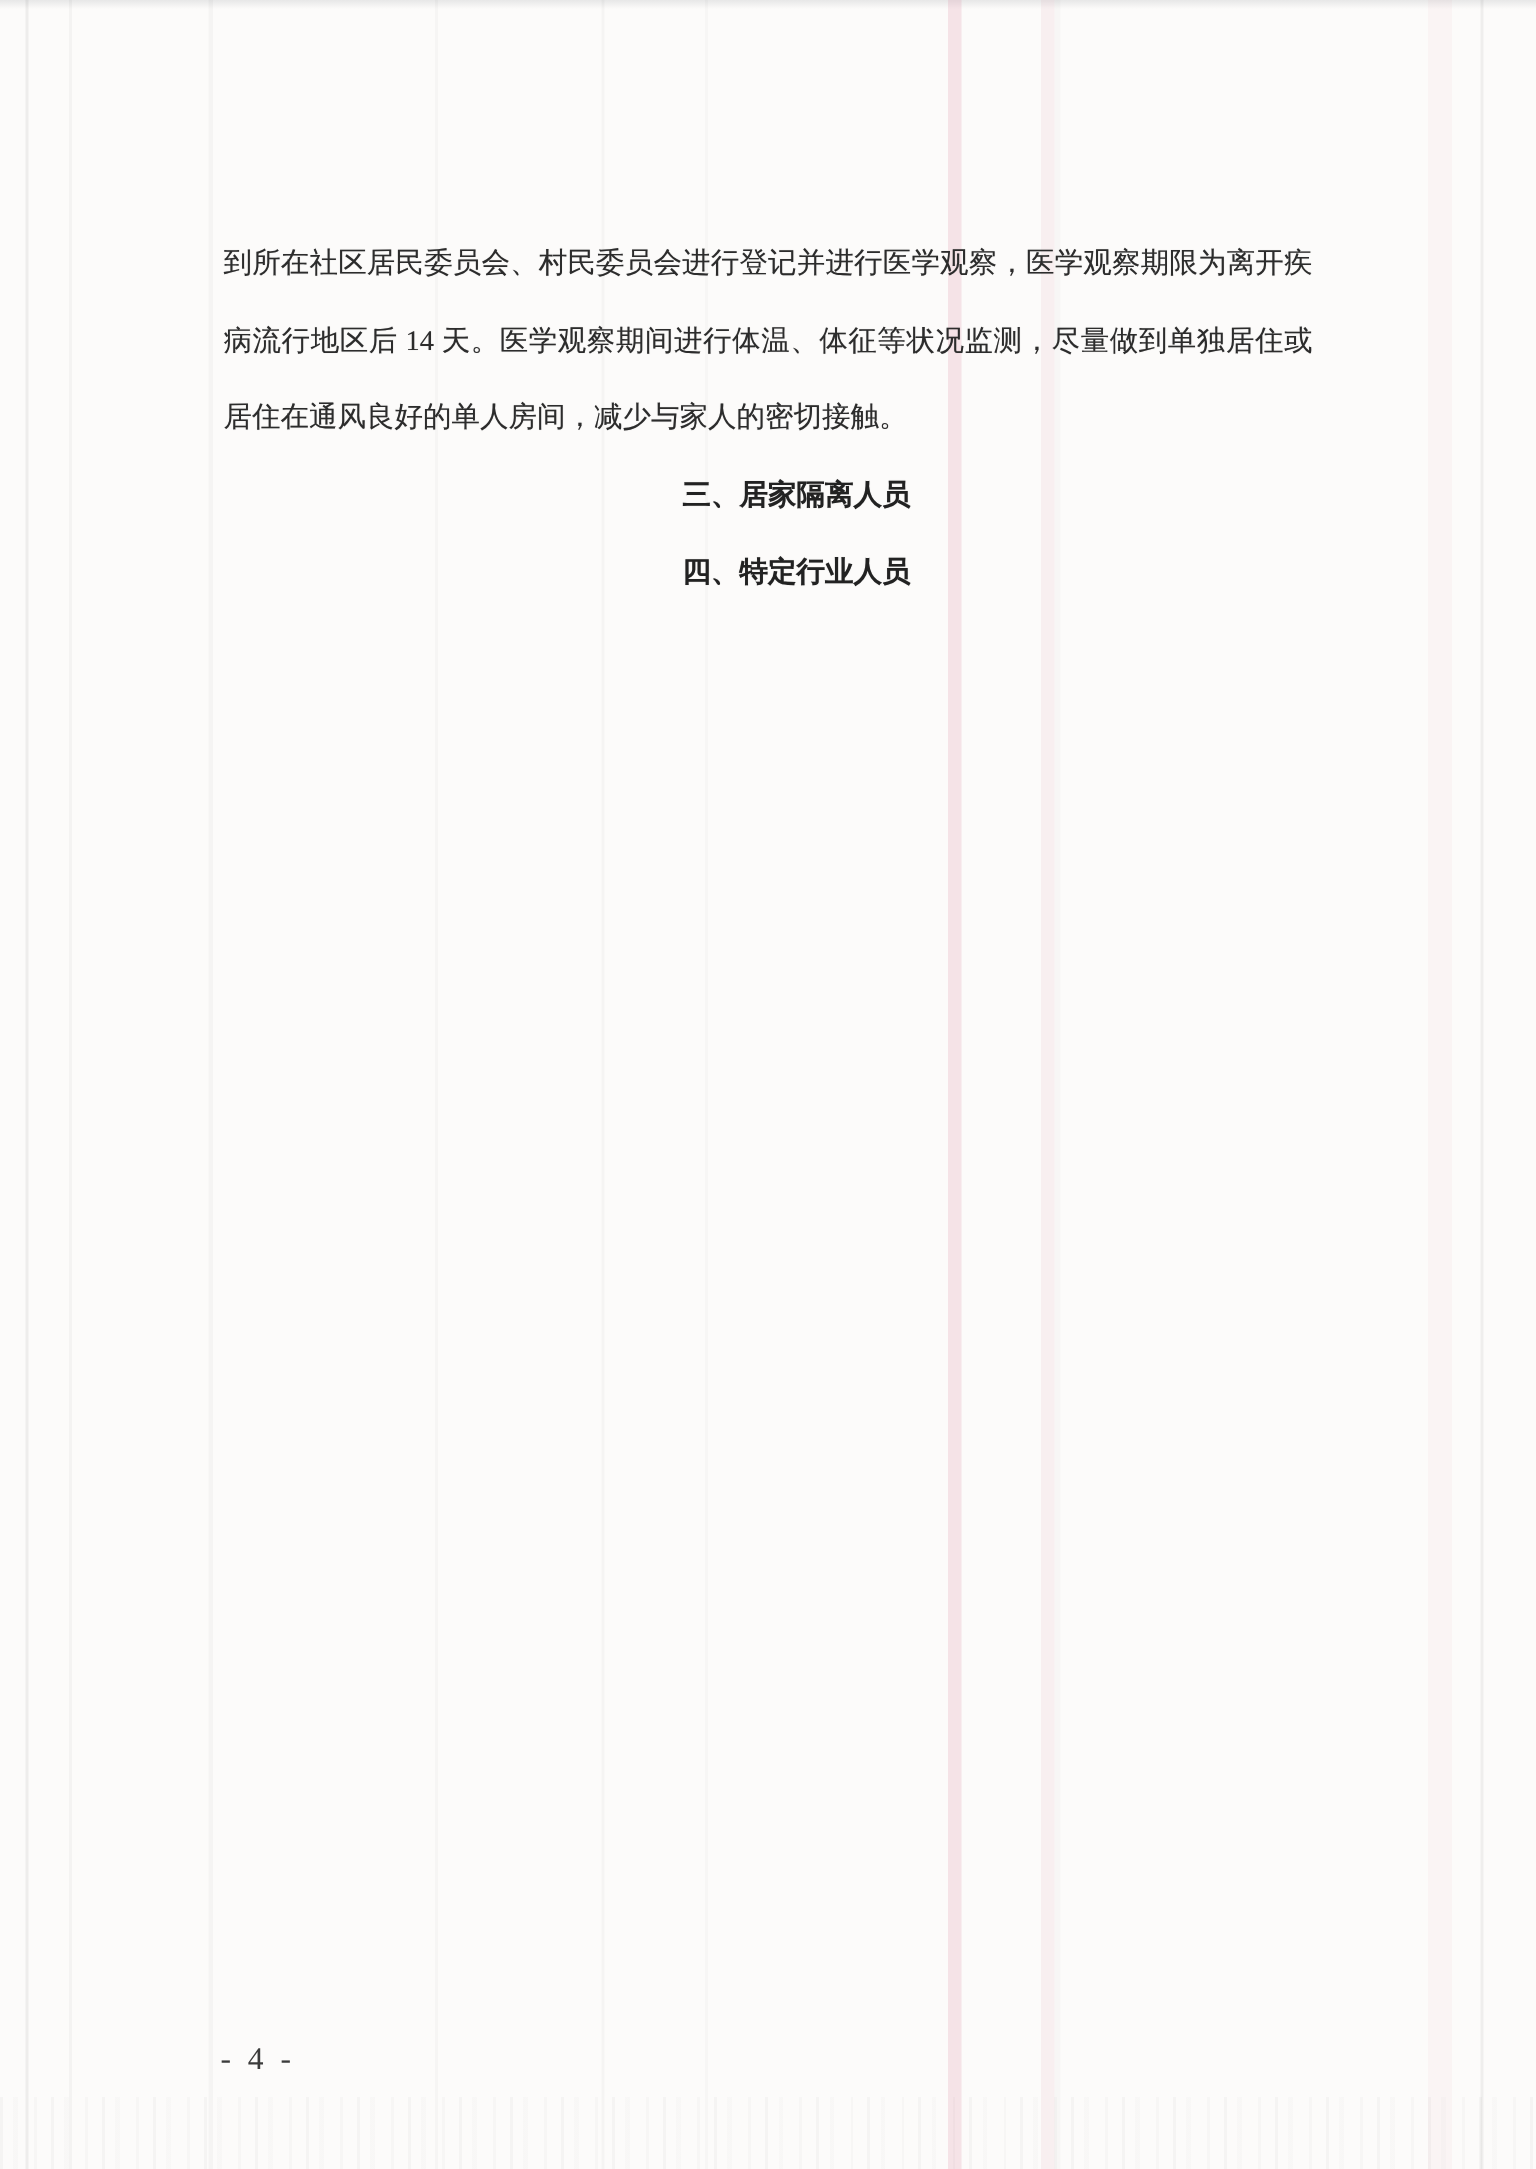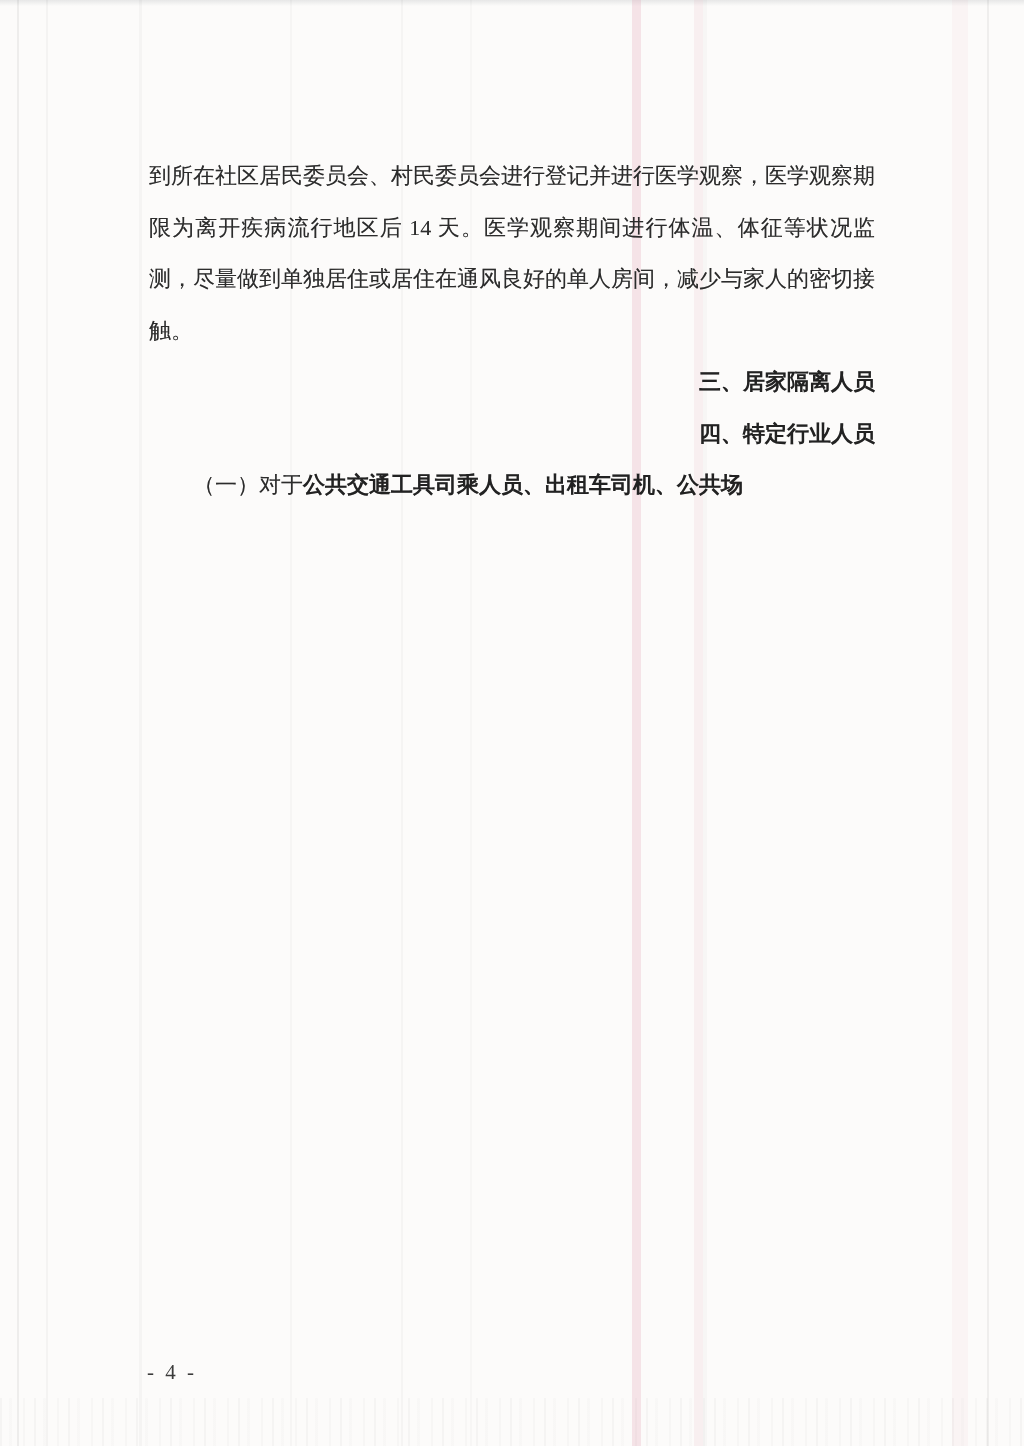--- a/index.html
+++ b/index.html
@@ -11,32 +11,32 @@
     font-family: "Liberation Serif", "DejaVu Serif", serif;
   }
   .page {
     position: absolute; inset: 0;
     background: #fcfbfa;
   }
   
   .doc {
     position: absolute;
     left: 149px; top: 150px; width: 726px;
-    font-size: 22px;
+    font-size: 19px;
     line-height: 51.5px;
     color: #2c2c2c;
     text-align: justify;
     text-justify: inter-ideograph;
     text-shadow: 0 0 0.5px rgba(70,70,70,0.45);
   }
   .para { margin: 0; }
   .para.indent { text-indent: 2em; }
   .para.heading {
     text-indent: 2em;
-    text-align: right;
+    text-align: center;
     font-family: "Liberation Sans", "DejaVu Sans", sans-serif;
     font-weight: 700;
     color: #222;
   }
   .run { font-weight: 400; }
   .run-bold {
     font-family: "Liberation Sans", "DejaVu Sans", sans-serif;
     font-weight: 700;
     color: #222;
   }
@@ -91,17 +91,16 @@
   <div class="artifact streak streak-gray-8"></div>
   <div class="artifact streak streak-pink-main"></div>
   <div class="artifact streak streak-pink-soft"></div>
   <div class="artifact streak streak-pink-faint"></div>
   <div class="artifact bottom-noise"></div>
 
   <div class="doc">
       <div class="para body">到所在社区居民委员会、村民委员会进行登记并进行医学观察，医学观察期限为离开疾病流行地区后 14 天。医学观察期间进行体温、体征等状况监测，尽量做到单独居住或居住在通风良好的单人房间，减少与家人的密切接触。</div>
       <div class="para heading">三、居家隔离人员</div>
       <div class="para heading">四、特定行业人员</div>
-      <div class="para body indent"><span class="run">（一）对于</span><span class="run-bold">公共交通工具司乘人员、出租车司机、公共场</span></div>
     </div>
 
   <div class="page-number">- 4 -</div>
 </div>
 
 </body></html>

